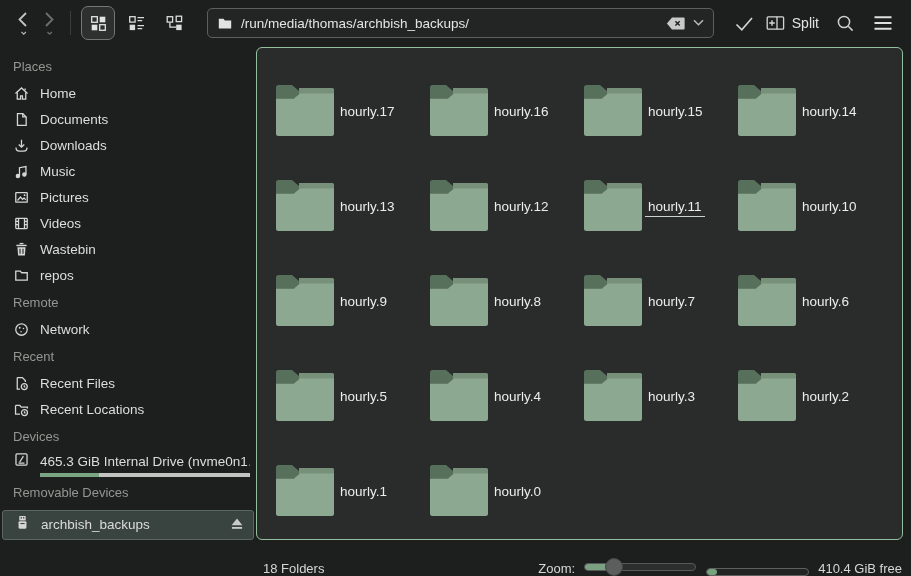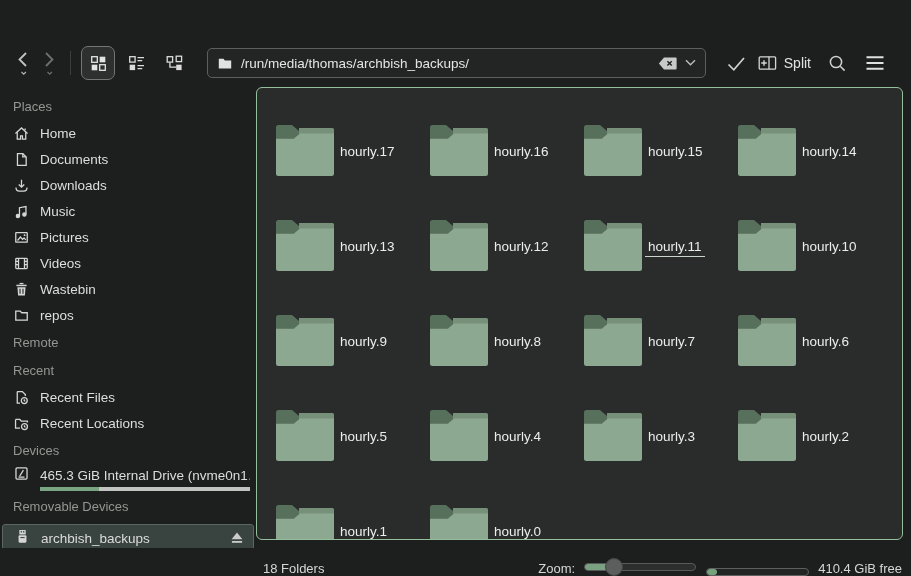--- a/index.html
+++ b/index.html
@@ -5,21 +5,21 @@
   * { margin:0; padding:0; box-sizing:border-box; }
   html,body { background:#101211; }
   button { background:none; border:none; color:inherit; font:inherit; padding:0; }
   .window {
     width:911px; height:576px; position:relative; overflow:hidden;
     background:#1d1f1e; color:#dcdcdc;
     font-family:"Liberation Sans","DejaVu Sans",sans-serif; font-size:13px;
     display:flex; flex-direction:column;
   }
   
-  .toolbar { height:46px; flex:0 0 46px; display:flex; align-items:center; padding:0 20px 0 10px;margin-top:40px; }
+  .toolbar { height:46px; flex:0 0 46px; display:flex; align-items:center; padding:0 12px 0 10px; }
   .nav-btn { width:26px; height:34px; display:flex; align-items:center; justify-content:center; }
   .tb-sep { width:1px; height:24px; background:#3c3e3d; margin:0 10px 0 8px; }
   .view-btn { width:34px; height:34px; display:flex; align-items:center; justify-content:center; margin-right:4px; border:1px solid transparent; border-radius:7px; }
   .view-btn.selected { border-color:#747674; background:#2e302f; }
   .location-bar { flex:1; height:30px; margin:0 14px 0 12px; border:1px solid #5d5f5e; border-radius:5px;
     background:#232524; display:flex; align-items:center; padding:0 9px; gap:8px; min-width:0; }
   .location-path { flex:1; color:#e4e4e4; font-size:13.5px; white-space:nowrap; overflow:hidden; }
   .loc-btn { display:flex; align-items:center; justify-content:center; }
   .tb-icon-btn { width:32px; height:34px; display:flex; align-items:center; justify-content:center; }
   .split-btn { display:flex; align-items:center; gap:7px; margin:0 10px 0 6px; font-size:14px; color:#e2e2e2; }
@@ -221,20 +221,31 @@
       <div class="side-item">
         <span class="ic">
             <svg width="17" height="17" viewBox="0 0 16 16" fill="none" stroke="#d6d6d6" stroke-width="1.2">
               <path d="M2.6 3.8 H6.8 L8.2 5.4 H13.4 V12.4 H2.6 Z"></path>
             </svg>
           </span>
         <span>repos</span>
       </div>
 
       <div class="side-header">Remote</div>
+      <div class="side-item">
+        <span class="ic">
+            <svg width="17" height="17" viewBox="0 0 16 16" fill="none" stroke="#d6d6d6" stroke-width="1.2">
+              <circle cx="8" cy="8" r="5.4"></circle>
+              <circle cx="6.3" cy="6.4" r="0.9" fill="#d6d6d6" stroke="none"></circle>
+              <circle cx="9.9" cy="7" r="0.7" fill="#d6d6d6" stroke="none"></circle>
+              <circle cx="7.6" cy="10.1" r="0.7" fill="#d6d6d6" stroke="none"></circle>
+            </svg>
+          </span>
+        <span>Network</span>
+      </div>
 
       <div class="side-header">Recent</div>
       <div class="side-item">
         <span class="ic">
             <svg width="17" height="17" viewBox="0 0 16 16" fill="none" stroke="#d6d6d6" stroke-width="1.2">
               <path d="M4 2.4 H8.8 L11.6 5.2 V6.6 M4 2.4 V13.2 H6.6"></path>
               <circle cx="10.6" cy="10.9" r="2.8" fill="#1d1f1e"></circle>
               <path d="M10.6 9.7 V11 L11.6 11.6"></path>
             </svg>
           </span>

